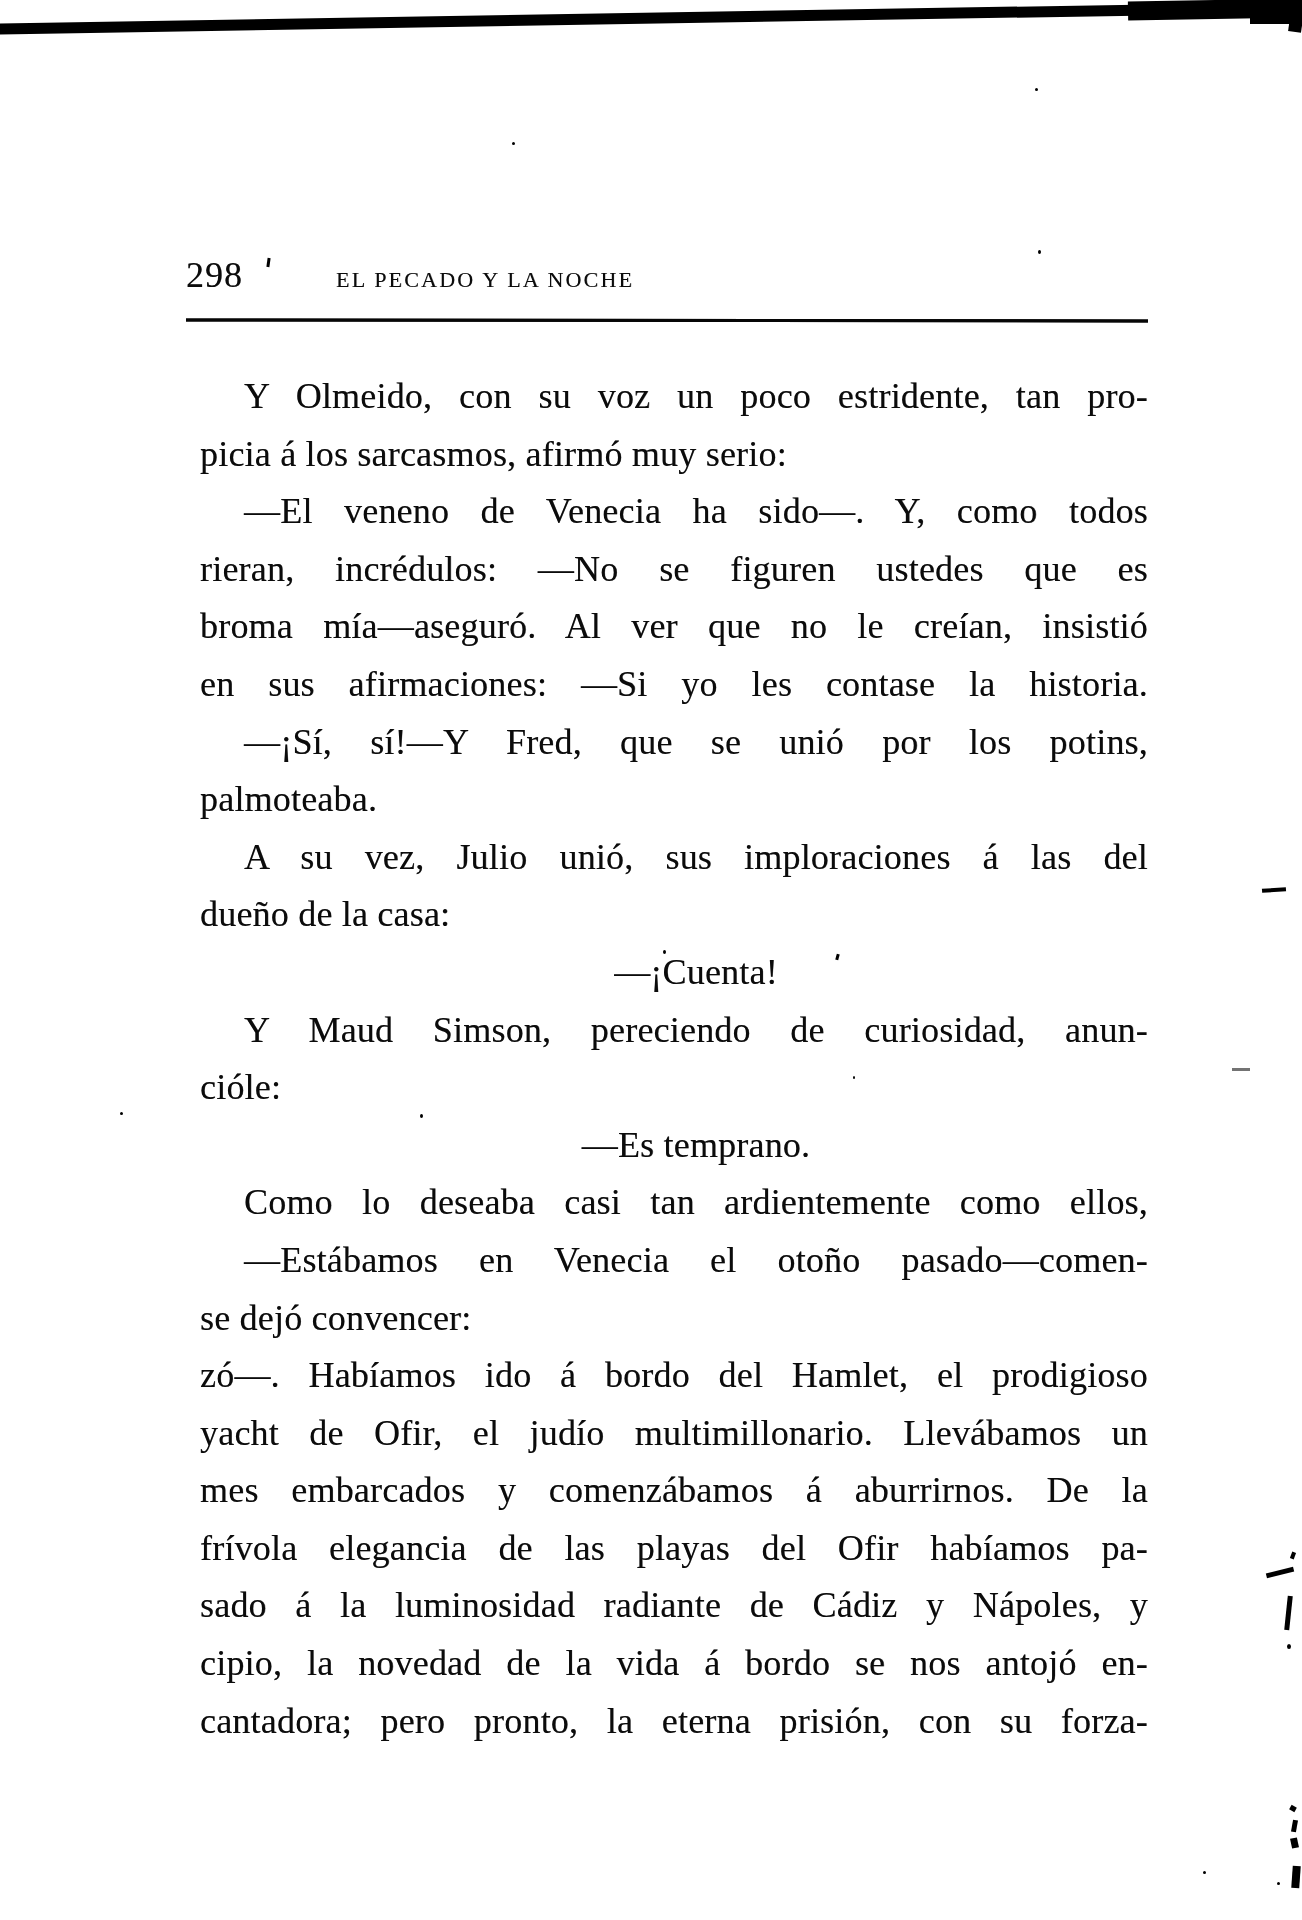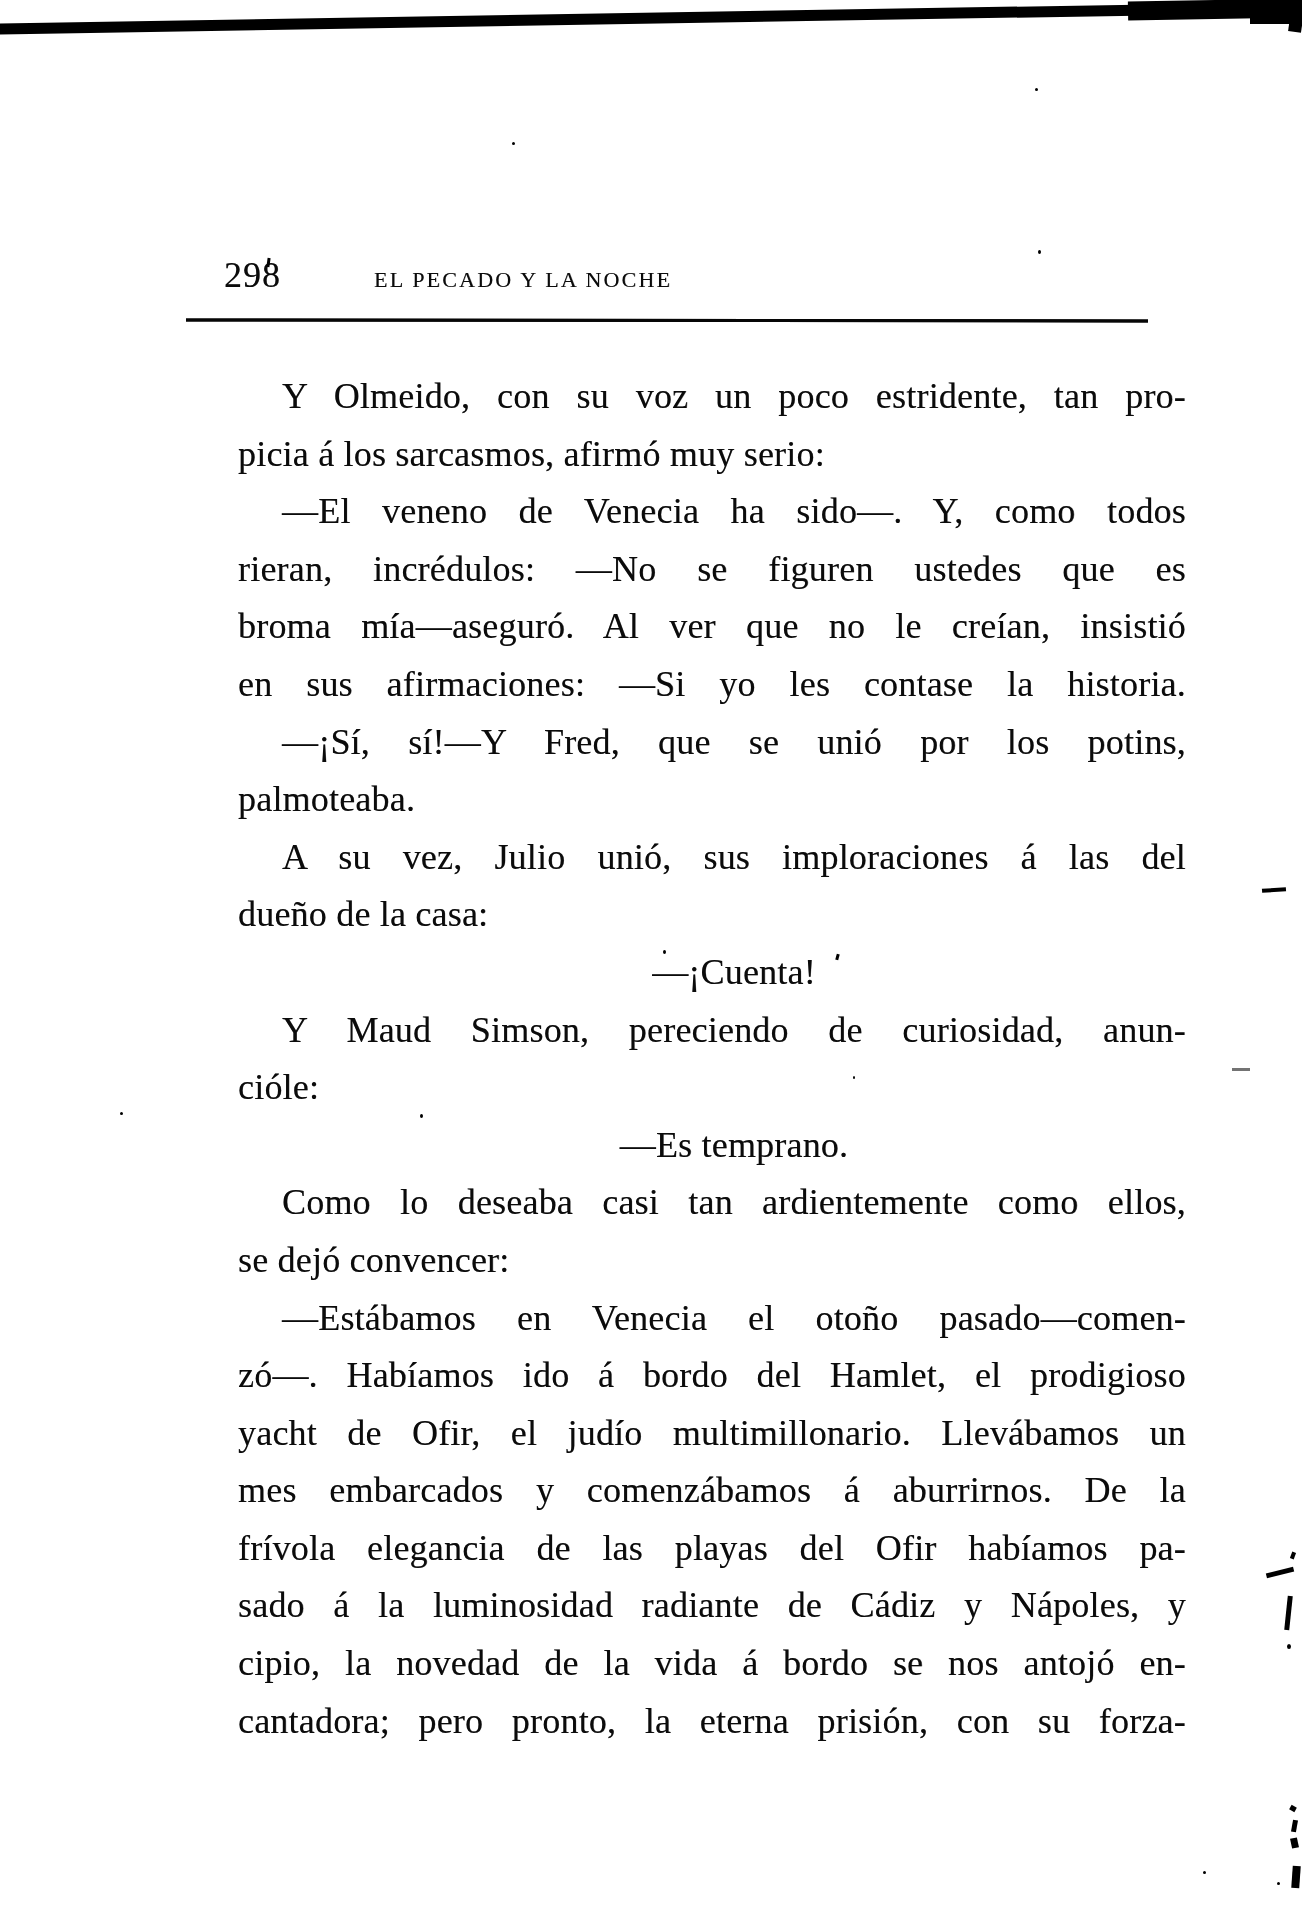--- a/index.html
+++ b/index.html
@@ -6,21 +6,21 @@
   body{
     width:1302px;height:1920px;
     background:#ffffff;
     position:relative;
     overflow:hidden;
     font-family:"Liberation Serif","DejaVu Serif",serif;
     color:#0b0b0b;
   }
   .page{position:absolute;inset:0;}
   
-  .ink{text-shadow:0.3px 0.3px 0 rgba(0,0,0,0.45);margin-left:38px;}
+  .ink{text-shadow:0.3px 0.3px 0 rgba(0,0,0,0.45);}
 
   
   .bar-main{position:absolute;left:-30px;top:24px;width:1380px;height:11px;background:#000;
             transform:rotate(-0.95deg);transform-origin:left center;}
   .bar-blob{position:absolute;left:1128px;top:0;width:174px;height:19px;background:#000;transform:rotate(-1deg);}
   .bar-corner{position:absolute;left:1250px;top:0;width:52px;height:24px;background:#000;}
   .bar-tail{position:absolute;left:1289px;top:18px;width:13px;height:14px;background:#000;transform:rotate(8deg);}
 
   .pagenum{position:absolute;left:186px;top:258px;font-size:36px;line-height:34px;letter-spacing:1px;}
   .runhead{position:absolute;left:336px;top:269px;font-size:22px;line-height:22px;letter-spacing:2.2px;}
@@ -64,22 +64,22 @@
       <div class="line just"><span>en sus afirmaciones: —Si yo les contase la historia.</span></div>
       <div class="line indent just"><span>—¡Sí, sí!—Y Fred, que se unió por los </span><span class="it">potins,</span></div>
       <div class="line"><span>palmoteaba.</span></div>
       <div class="line indent just"><span>A su vez, Julio unió, sus imploraciones á las del</span></div>
       <div class="line"><span>dueño de la casa:</span></div>
       <div class="line indent"><span>—¡Cuenta!</span></div>
       <div class="line indent just"><span>Y Maud Simson, pereciendo de curiosidad, anun-</span></div>
       <div class="line"><span>cióle:</span></div>
       <div class="line indent"><span>—Es temprano.</span></div>
       <div class="line indent just"><span>Como lo deseaba casi tan ardientemente como ellos,</span></div>
+      <div class="line indent just"><span>—Estábamos en Venecia el otoño pasado—comen-</span></div>
       <div class="line"><span>se dejó convencer:</span></div>
-      <div class="line indent just"><span>—Estábamos en Venecia el otoño pasado—comen-</span></div>
       <div class="line just"><span>zó—. Habíamos ido á bordo del </span><span class="it">Hamlet,</span><span> el prodigioso</span></div>
       <div class="line just"><span class="it">yacht</span><span> de Ofir, el judío multimillonario. Llevábamos un</span></div>
       <div class="line just"><span>mes embarcados y comenzábamos á aburrirnos. De la</span></div>
       <div class="line just"><span>frívola elegancia de las playas del Ofir habíamos pa-</span></div>
       <div class="line just"><span>sado á la luminosidad radiante de Cádiz y Nápoles, y</span></div>
       <div class="line just"><span>cipio, la novedad de la vida á bordo se nos antojó en-</span></div>
       <div class="line just"><span>cantadora; pero pronto, la eterna prisión, con su forza-</span></div>
     </div>
 
   <div class="art" style="left:267px;top:258px;width:3px;height:9px;transform:rotate(8deg);"></div>

